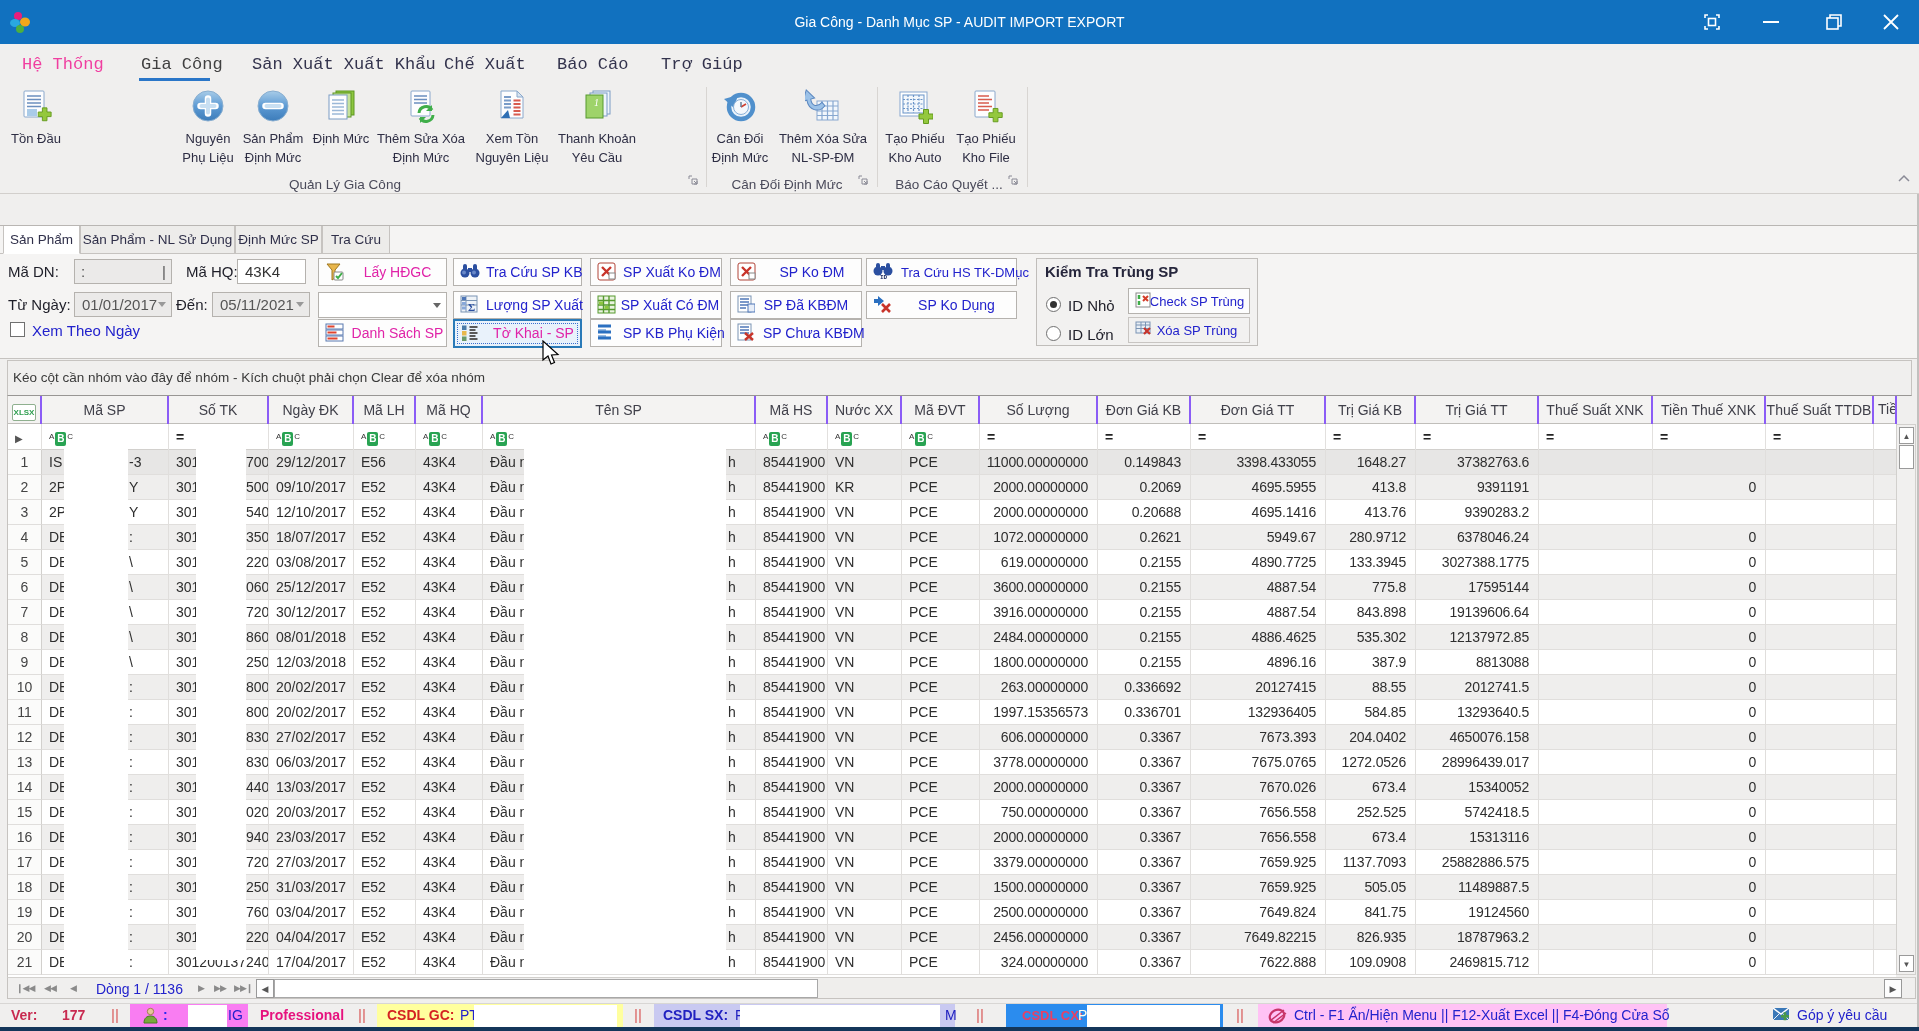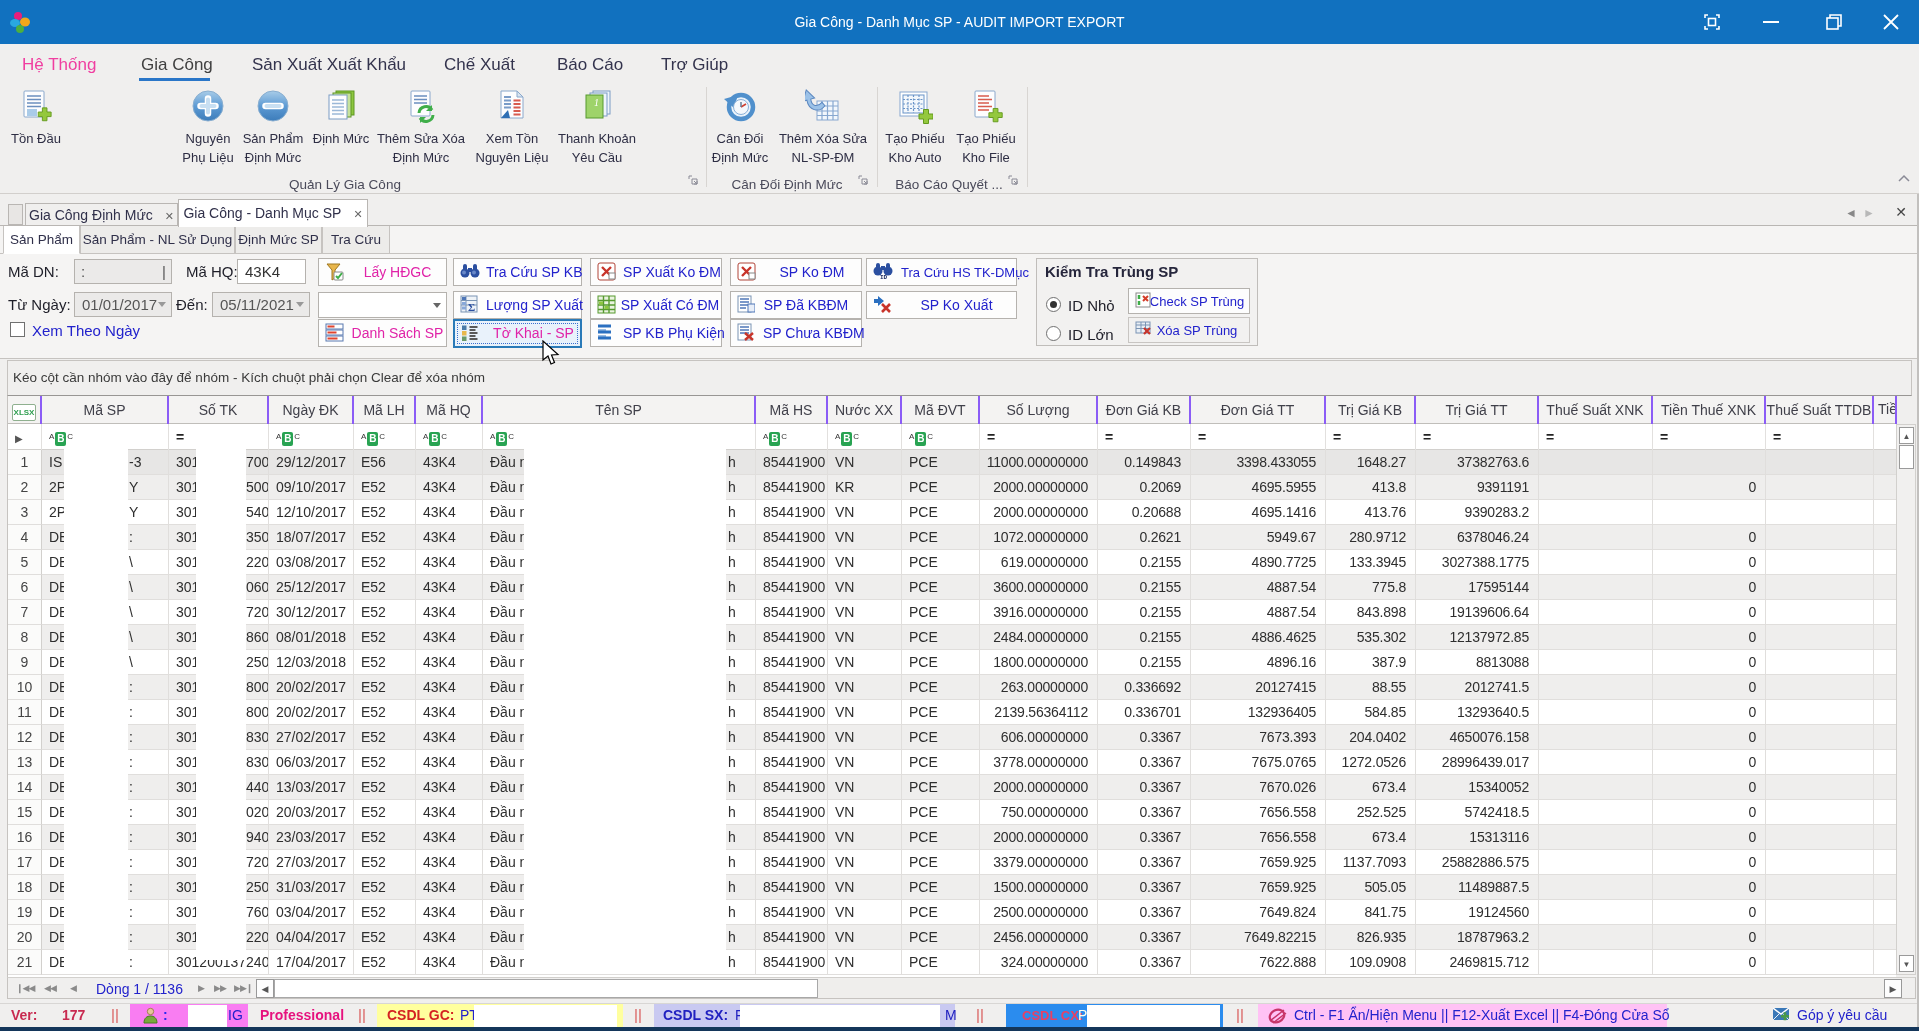--- a/index.html
+++ b/index.html
@@ -7,21 +7,21 @@
 body { font-family:"Liberation Sans", sans-serif; font-size:15px; background:#f0efee; position:relative; }
 #app { position:absolute; inset:0; width:1919px; height:1031px; }
 .abs { position:absolute; }
 
 
 #titlebar { position:absolute; left:0; top:0; width:1919px; height:44px; background:#1171bf; }
 #titlebar .title { position:absolute; left:0; right:0; top:14px; text-align:center; color:#fff; font-size:14px; }
 
 
 #ribtabs { position:absolute; left:0; top:44px; width:1919px; height:41px; background:#f0efee; }
-.ribtab { position:absolute; top:11px; font-size:17px; color:#33334d; white-space:nowrap; }
+.ribtab { position:absolute; top:11px; font-size:17px; color:#33334d; white-space:nowrap;font-family:Liberation Mono, monospace; }
 .ribtab.pink { color:#f03ea0; }
 .ribtab.active { color:#404040; }
 #gcunderline { position:absolute; left:139px; top:78px; width:71px; height:3px; background:#2a76c8; }
 
 
 #ribbon { position:absolute; left:0; top:85px; width:1919px; height:109px; background:#f0efee; border-bottom:1px solid #d2cfcc; }
 .rbtn { position:absolute; top:4px; text-align:center; color:#2e2e44; font-size:13px; line-height:19px; white-space:nowrap; }
 .rbtn .ric { display:block; margin:0 auto 4px auto; width:36px; height:36px; }
 .rgrouplabel { position:absolute; top:92px; font-size:13.5px; color:#4a4a5a; text-align:center; white-space:nowrap; }
 .rsep { position:absolute; top:2px; width:1px; height:100px; background:#d8d5d2; }
@@ -269,28 +269,20 @@
         <path d="M6 6l3 3M9 6v3h-3" stroke="#8a8a96" fill="none"></path>
       </svg>
 <svg class="abs" style="left:1897px;top:88px" width="14" height="10" viewBox="0 0 14 10">
         <path d="M2 8l5-5 5 5" fill="none" stroke="#8a8a96" stroke-width="1.5"></path>
       </svg>
 <div class="rgrouplabel" style="left:240px;width:210px">Quản Lý Gia Công</div>
     <div class="rgrouplabel" style="left:712px;width:150px">Cân Đối Định Mức</div>
     <div class="rgrouplabel" style="left:884px;width:130px">Báo Cáo Quyết ...</div>
   </div>
 
-  <div id="doctabs">
-    <div class="abs" style="left:8px;top:10px;width:15px;height:21px;background:#e8e6e4;border:1px solid #b9b6b3"></div>
-    <div class="dtab" style="left:25px;width:153px">Gia Công Định Mức<span class="x">✕</span></div>
-    <div class="dtab active" style="left:178px;width:190px">Gia Công - Danh Mục SP<span class="x">✕</span></div>
-    <div class="abs" style="right:62px;top:12px;color:#888;font-size:12px">◄</div>
-    <div class="abs" style="right:44px;top:12px;color:#b8b8b8;font-size:12px">►</div>
-    <div class="abs" style="right:12px;top:10px;color:#444;font-size:14px">✕</div>
-  </div>
   <div id="doctabline"></div>
   <div id="subtabs">
     <div class="stab active" style="left:3px;width:77px">Sản Phẩm</div>
     <div class="stab" style="left:80px;width:155px">Sản Phẩm - NL Sử Dụng</div>
     <div class="stab" style="left:235px;width:87px">Định Mức SP</div>
     <div class="stab" style="left:322px;width:68px">Tra Cứu</div>
   </div>
 
   <div id="fpanel">
     <span class="lbl" style="left:8px;top:9px">Mã DN:</span>
@@ -415,21 +407,21 @@
           <rect x="8" y="4" width="4" height="4" fill="#2b4fa0"></rect>
           <text x="7" y="16.5" font-size="6" font-weight="bold" fill="#1a2a60" font-family="Liberation Mono">ID</text>
         </svg>
       <span class="btxt-blue" style="margin-left:14px">Tra Cứu HS TK-DMục</span>
     </div>
     <div class="fbtn" style="left:866px;top:37px;width:151px;height:28px;padding-top:5px">
       <svg class="bic" width="20" height="18" viewBox="0 0 20 18">
           <path d="M1 4h4v-3l6 5-6 5v-3H1z" fill="#2a6fc0"></path>
           <path d="M9 9l8 8M17 9l-8 8" stroke="#c8342a" stroke-width="2.6"></path>
         </svg>
-      <span class="btxt-blue" style="margin-left:10px">SP Ko Xuất</span>
+      <span class="btxt-blue" style="margin-left:10px">SP Ko Dụng</span>
     </div>
     <div id="kgroup">
       <div class="abs" style="left:8px;top:4px;font-weight:bold;color:#26263c;font-size:15px">Kiểm Tra Trùng SP</div>
       <div class="radio sel" style="left:9px;top:38px"></div>
       <span class="lbl" style="left:31px;top:38px">ID Nhỏ</span>
       <div class="radio" style="left:9px;top:67px"></div>
       <span class="lbl" style="left:31px;top:67px">ID Lớn</span>
       <div class="fbtn" style="left:91px;top:29px;width:122px;height:26px;padding-top:5px;font-size:13px;padding-left:12px">
         <svg class="bic" width="16" height="16" viewBox="0 0 16 16">
             <rect x="1" y="1" width="14" height="14" fill="#fff" stroke="#888"></rect>
@@ -711,21 +703,21 @@
 <div class="gc num" style="left:0px;width:34px">11</div>
 <div class="gc txt" style="left:34px;width:127px">DB<span class="sufa">:</span></div>
 <div class="gc txt" style="left:161px;width:100px">301<span class="sufb">800</span></div>
 <div class="gc txt" style="left:261px;width:85px">20/02/2017</div>
 <div class="gc txt" style="left:346px;width:62px">E52</div>
 <div class="gc txt" style="left:408px;width:67px">43K4</div>
 <div class="gc txt" style="left:475px;width:273px">Đầu n<span class="sufc">h</span></div>
 <div class="gc txt" style="left:748px;width:72px">85441900</div>
 <div class="gc txt" style="left:820px;width:74px">VN</div>
 <div class="gc txt" style="left:894px;width:78px">PCE</div>
-<div class="gc rnum" style="left:972px;width:118px">2139.56364112</div>
+<div class="gc rnum" style="left:972px;width:118px">1997.15356573</div>
 <div class="gc rnum" style="left:1090px;width:93px">0.336701</div>
 <div class="gc rnum" style="left:1183px;width:135px">132936405</div>
 <div class="gc rnum" style="left:1318px;width:90px">584.85</div>
 <div class="gc rnum" style="left:1408px;width:123px">13293640.5</div>
 <div class="gc rnum" style="left:1531px;width:114px"></div>
 <div class="gc rnum" style="left:1645px;width:113px">0</div>
 <div class="gc rnum" style="left:1758px;width:108px"></div>
 <div class="gc rnum" style="left:1866px;width:23px"></div>
 </div>
 <div class="grow gray" style="top:329px">

